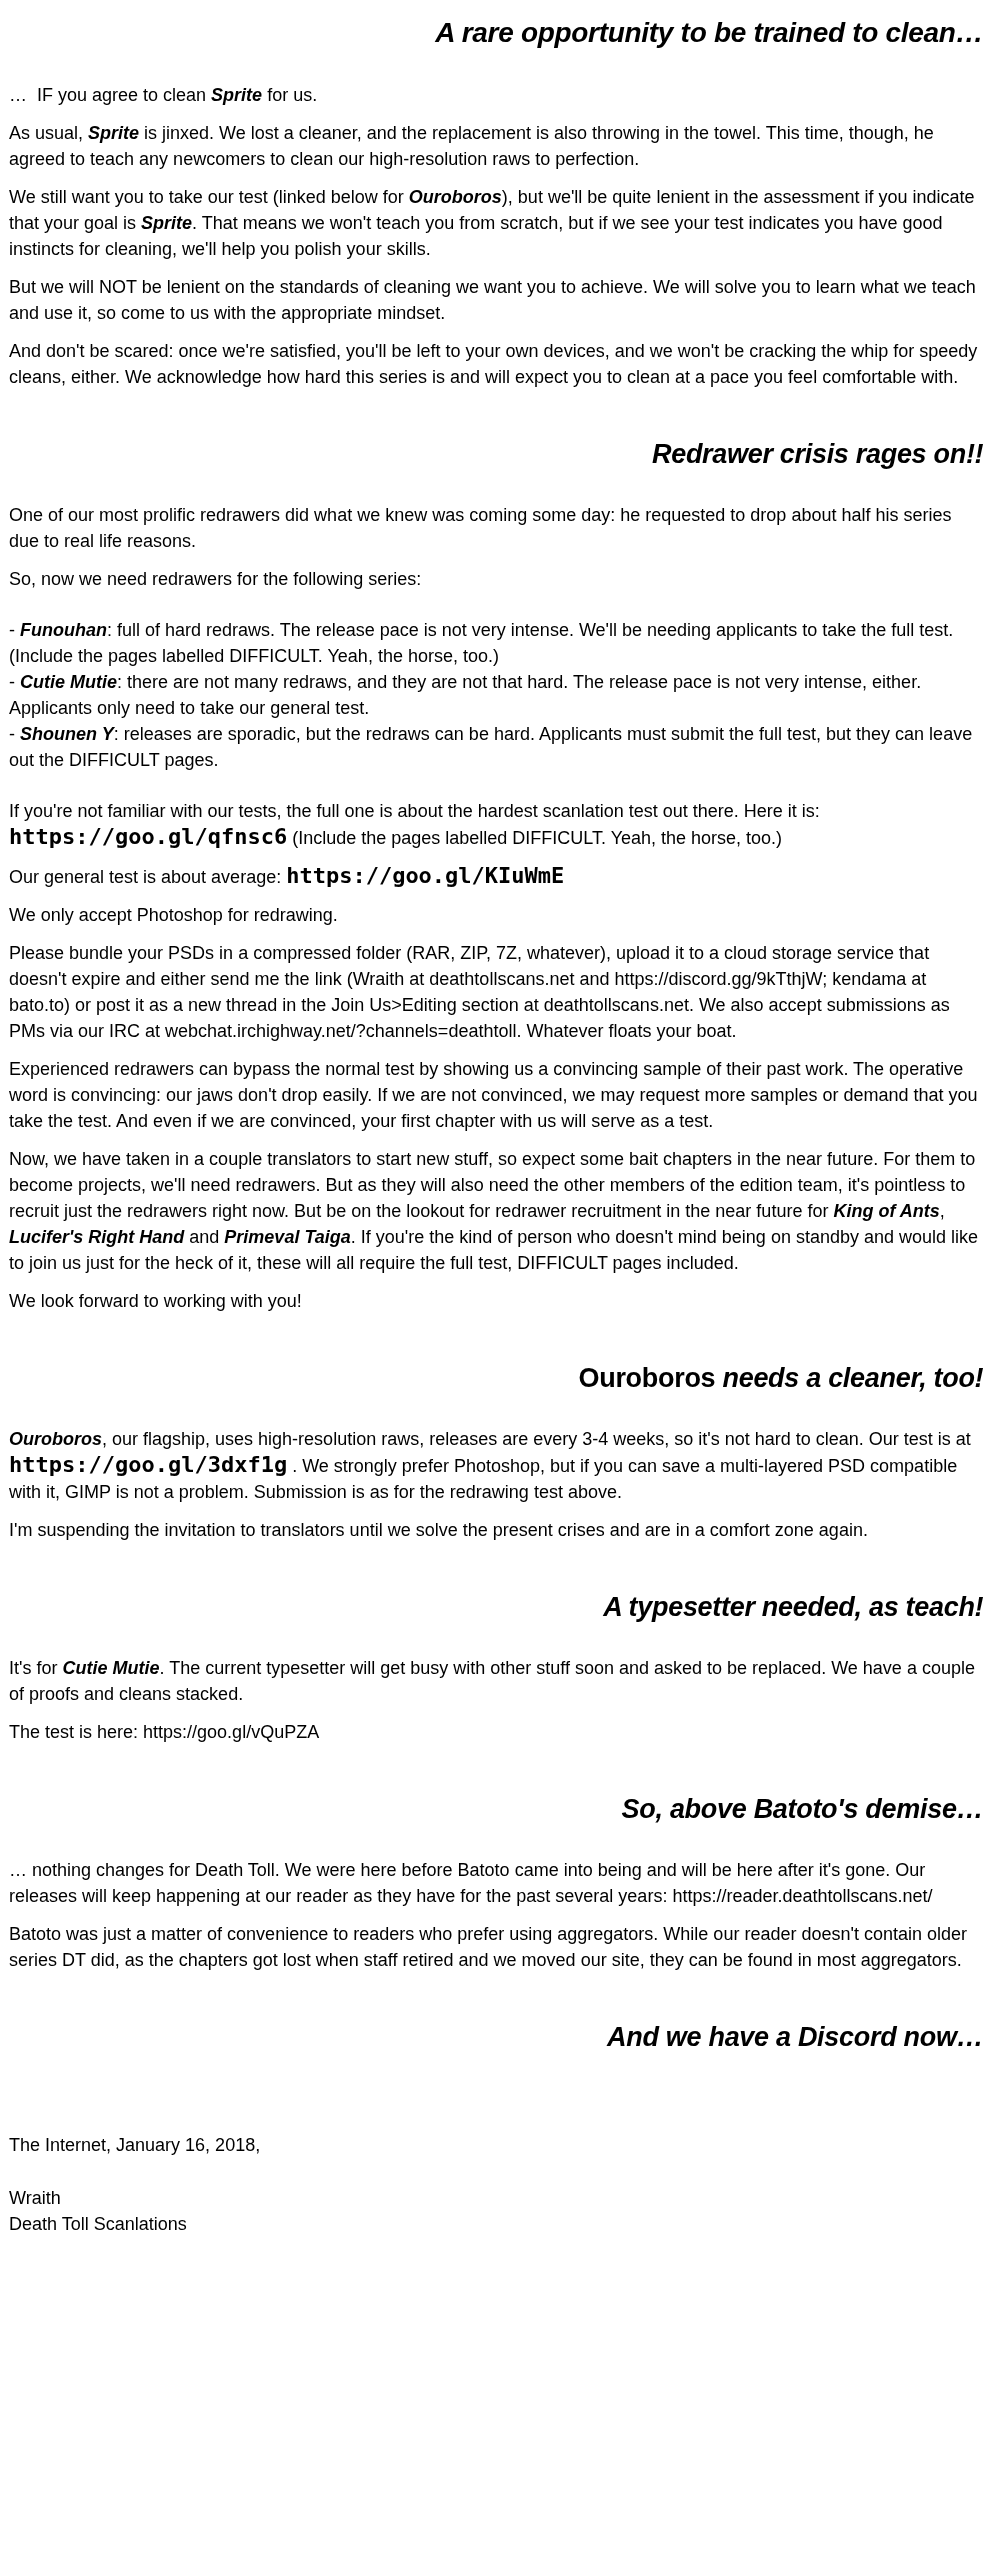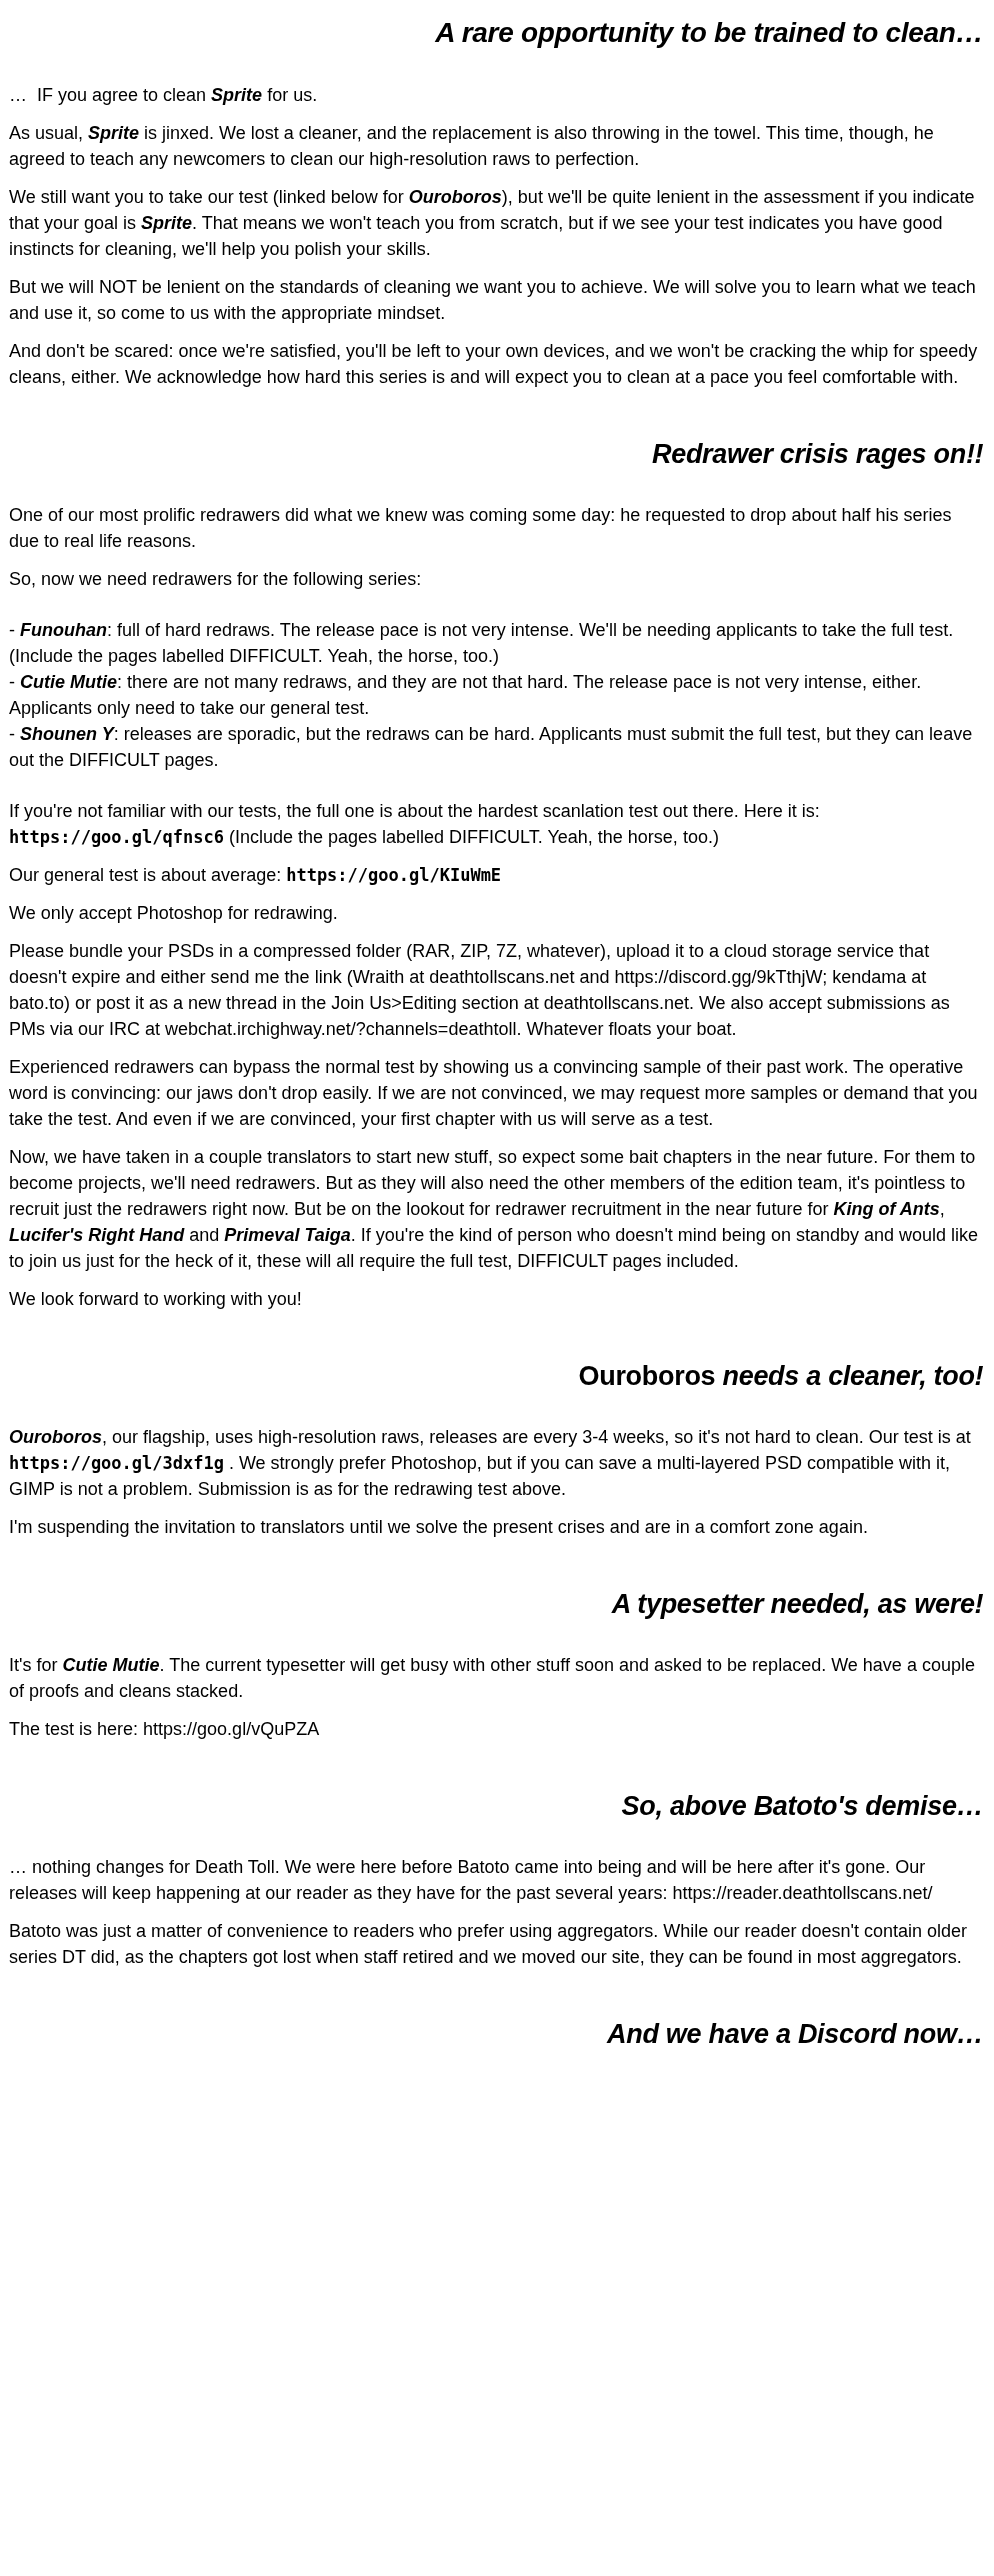--- a/index.html
+++ b/index.html
@@ -63,21 +63,21 @@
     font-weight: bold;
     font-style: italic;
   }
   .s-up {
     font-weight: bold;
     font-style: normal;
   }
   .s-mono {
     font-family: "DejaVu Sans Mono", "Liberation Mono", monospace;
     font-weight: bold;
-    font-size: 17px;
+    font-size: 22px;
   }
 </style>
 </head>
 <body>
 
 <div class="content">
 
   <h1 class="doc-h"><span class="s-plain">A rare opportunity to be trained to clean…</span></h1>
 
   <p class="para"><span class="s-plain">…&nbsp; IF you agree to clean </span><span class="s-bi">Sprite</span><span class="s-plain"> for us.</span></p>
@@ -103,28 +103,33 @@
   <p class="para"><span class="s-plain">Please bundle your PSDs in a compressed folder (RAR, ZIP, 7Z, whatever), upload it to a cloud storage service that doesn't expire and either send me the link (Wraith at deathtollscans.net and https://discord.gg/9kTthjW; kendama at bato.to) or post it as a new thread in the Join Us&gt;Editing section at deathtollscans.net. We also accept submissions as PMs via our IRC at webchat.irchighway.net/?channels=deathtoll. Whatever floats your boat.</span></p>
   <p class="para"><span class="s-plain">Experienced redrawers can bypass the normal test by showing us a convincing sample of their past work. The operative word is convincing: our jaws don't drop easily. If we are not convinced, we may request more samples or demand that you take the test. And even if we are convinced, your first chapter with us will serve as a test.</span></p>
   <p class="para"><span class="s-plain">Now, we have taken in a couple translators to start new stuff, so expect some bait chapters in the near future. For them to become projects, we'll need redrawers. But as they will also need the other members of the edition team, it's pointless to recruit just the redrawers right now. But be on the lookout for redrawer recruitment in the near future for </span><span class="s-bi">King of Ants</span><span class="s-plain">, </span><span class="s-bi">Lucifer's Right Hand</span><span class="s-plain"> and </span><span class="s-bi">Primeval Taiga</span><span class="s-plain">. If you're the kind of person who doesn't mind being on standby and would like to join us just for the heck of it, these will all require the full test, DIFFICULT pages included.</span></p>
   <p class="para"><span class="s-plain">We look forward to working with you!</span></p>
 
   <h2 class="doc-h"><span class="s-up">Ouroboros</span><span class="s-plain"> needs a cleaner, too!</span></h2>
 
   <p class="para"><span class="s-bi">Ouroboros</span><span class="s-plain">, our flagship, uses high-resolution raws, releases are every 3-4 weeks, so it's not hard to clean. Our test is at </span><span class="s-mono">https://goo.gl/3dxf1g</span><span class="s-plain"> . We strongly prefer Photoshop, but if you can save a multi-layered PSD compatible with it, GIMP is not a problem. Submission is as for the redrawing test above.</span></p>
   <p class="para"><span class="s-plain">I'm suspending the invitation to translators until we solve the present crises and are in a comfort zone again.</span></p>
 
-  <h2 class="doc-h"><span class="s-plain">A typesetter needed, as were!</span></h2>
+  <h2 class="doc-h"><span class="s-plain">A typesetter needed, as teach!</span></h2>
 
   <p class="para"><span class="s-plain">It's for </span><span class="s-bi">Cutie Mutie</span><span class="s-plain">. The current typesetter will get busy with other stuff soon and asked to be replaced. We have a couple of proofs and cleans stacked.</span></p>
   <p class="para"><span class="s-plain">The test is here: </span><span class="s-plain">https://goo.gl/vQuPZA</span></p>
 
   <h2 class="doc-h"><span class="s-plain">So, above Batoto's demise…</span></h2>
 
   <p class="para"><span class="s-plain">… nothing changes for Death Toll. We were here before Batoto came into being and will be here after it's gone. Our releases will keep happening at our reader as they have for the past several years: </span><span class="s-plain">https://reader.deathtollscans.net/</span></p>
   <p class="para"><span class="s-plain">Batoto was just a matter of convenience to readers who prefer using aggregators. While our reader doesn't contain older series DT did, as the chapters got lost when staff retired and we moved our site, they can be found in most aggregators.</span></p>
 
   <h2 class="doc-h"><span class="s-plain">And we have a Discord now…</span></h2>
 
 
+  <div class="signature">
+    <p class="para sig-date"><span class="s-plain">The Internet, January 16, 2018,</span></p>
+    <p class="para"><span class="s-plain">Wraith</span></p>
+    <p class="para"><span class="s-plain">Death Toll Scanlations</span></p>
+  </div>
 
 </div>
 
 
 </body></html>

